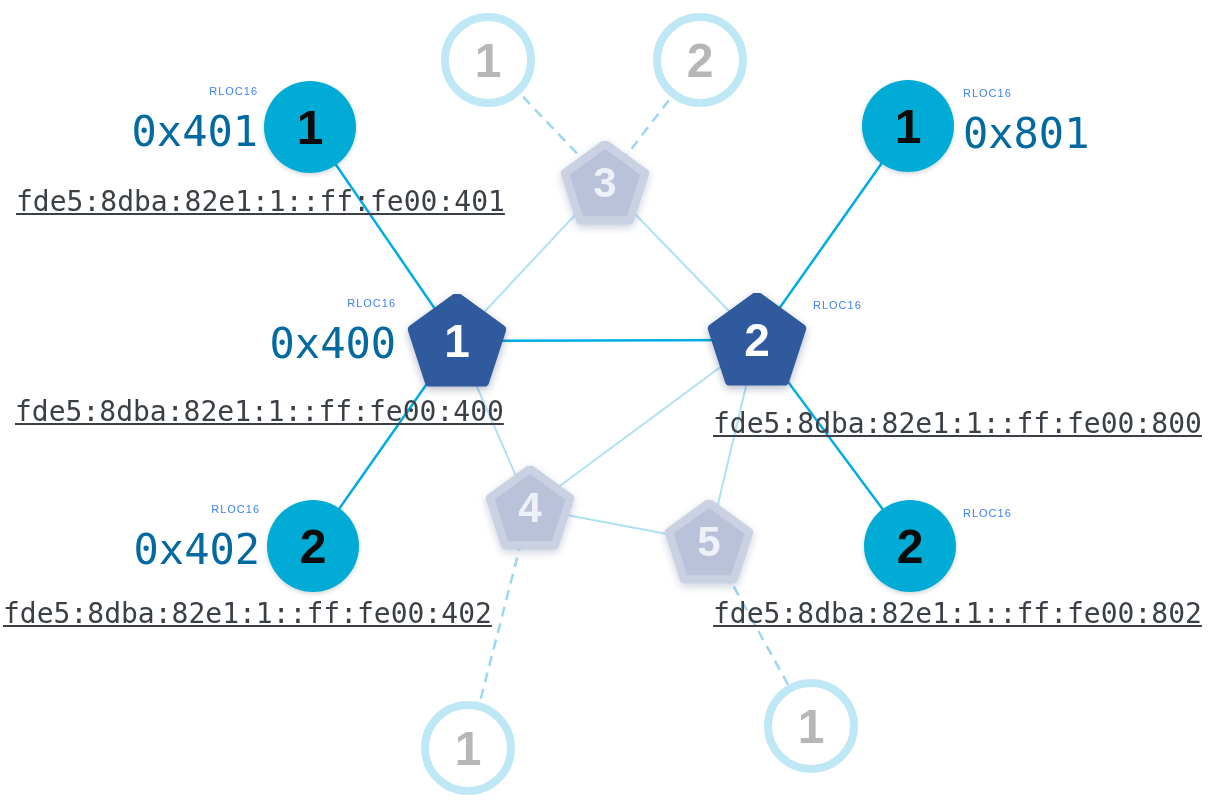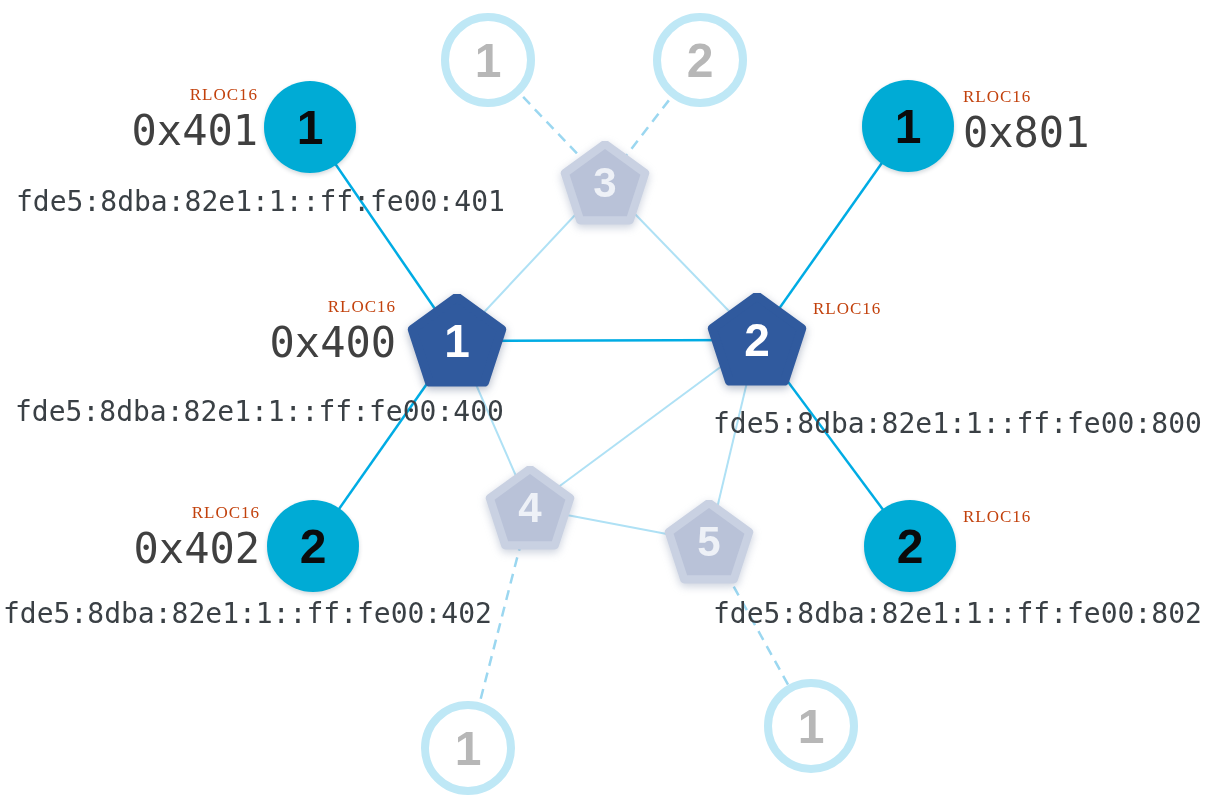--- a/index.html
+++ b/index.html
@@ -29,26 +29,26 @@
   .pent-active svg.shape{filter:drop-shadow(0 3px 4px rgba(40,60,100,.35));}
   .pent-active polygon{stroke:#305a9e;stroke-width:9;stroke-linejoin:round;}
   .pent-active .num{font-size:46px;color:#ffffff;}
   .pent-faded svg.shape{filter:drop-shadow(0 3px 4px rgba(110,125,160,.35));}
   .pent-faded polygon{stroke:#c9d1e2;stroke-width:9;stroke-linejoin:round;}
   .pent-faded .num{font-size:42px;color:#eef1f7;}
 
   .lblgroup{position:absolute;line-height:1;}
   .lblgroup.align-r{text-align:right;}
   .lblgroup.align-l{text-align:left;}
-  .rloc-heading{font-size:17px;letter-spacing:1px;color:#c2410c;
-                font-family:Liberation Serif, serif;display:block;}
-  .rloc-value{font-size:42px;color:#404040;margin-top:7px;display:block;
+  .rloc-heading{font-size:11px;letter-spacing:1px;color:#3b82f6;
+                font-family:Liberation Sans, sans-serif;display:block;}
+  .rloc-value{font-size:42px;color:#0369a1;margin-top:14px;display:block;
               font-family:"DejaVu Sans Mono",monospace;}
   .ipv6{position:absolute;font-size:28px;color:#3a4045;line-height:32px;
-        font-family:"DejaVu Sans Mono",monospace;white-space:nowrap;}
+        font-family:"DejaVu Sans Mono",monospace;white-space:nowrap;text-decoration:underline;}
 </style>
 </head>
 <body>
 
 <div class="canvas">
 
   <svg class="links" width="1216" height="812" viewBox="0 0 1216 812">
 
     <line class="lk-active" x1="457" y1="341" x2="757" y2="340" stroke="#00ace4"></line>
     <line class="lk-active" x1="457" y1="341" x2="310" y2="127" stroke="#00ace4"></line>

